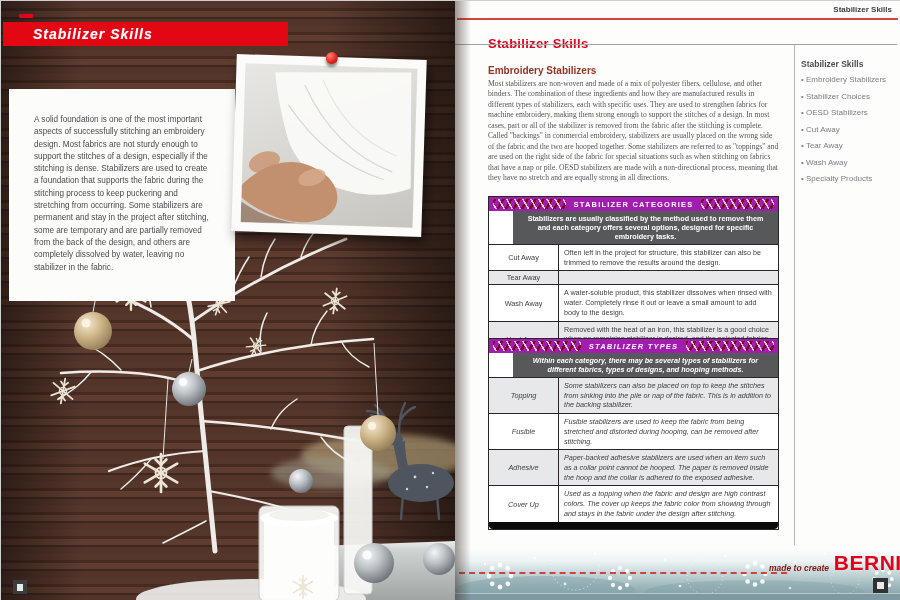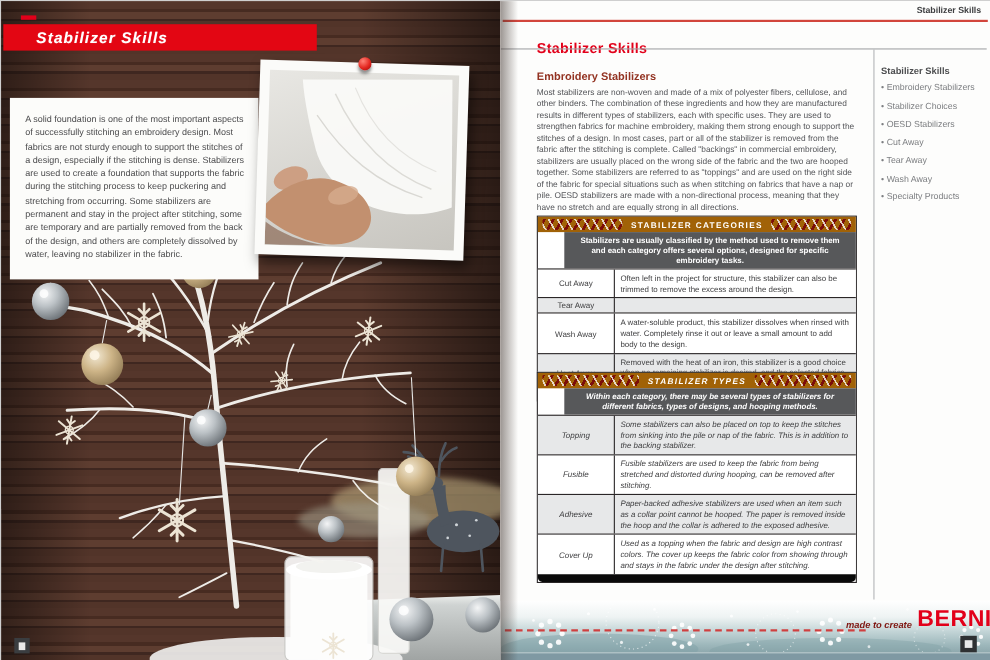--- a/index.html
+++ b/index.html
@@ -12,21 +12,21 @@
       repeating-linear-gradient(180deg,#55362b 0 7px,#472b21 7px 10px,#5e3d30 10px 16px,#3f2720 16px 18px,#523429 18px 24px);
   }
   #left-scene{position:absolute;left:0;top:0;z-index:1;}
   .red-mark{position:absolute;left:18px;top:13px;width:14px;height:4px;background:#e2001a;z-index:3;}
   #left-banner{position:absolute;left:2px;top:21px;width:285px;height:24px;background:#e30613;z-index:3;
     display:flex;align-items:center;}
   #left-banner .script{color:#fff;font-style:italic;font-weight:bold;font-size:14px;letter-spacing:1px;
     padding-left:30px;text-shadow:0 0 1px rgba(255,255,255,.4);}
   #intro-box{position:absolute;left:8px;top:88px;width:226px;box-sizing:border-box;background:#fcfcfa;
     padding:14px 13px 16px 14px;z-index:3;}
-  #intro-box p{margin:0;font-size:8.2px;line-height:1.5;color:#4c4c4e;}
+  #intro-box p{margin:11px;font-size:8.2px;line-height:1.5;color:#4c4c4e;}
 
   
   #polaroid{position:absolute;left:233px;top:56px;width:190px;height:177px;background:#fbfbf9;z-index:4;
     transform:rotate(1.8deg);box-shadow:4px 7px 12px rgba(0,0,0,.5);box-sizing:border-box;padding:9px;}
   #polaroid .photo{width:100%;height:100%;overflow:hidden;background:linear-gradient(160deg,#e8e7e3,#c7c5bf);}
   #pin{position:absolute;left:50%;top:-5px;width:12px;height:12px;margin-left:-6px;border-radius:50%;
     background:radial-gradient(circle at 35% 30%, #ff8276, #e3261f 55%, #8f0f0e);
     box-shadow:0 3px 3px rgba(0,0,0,.45);}
   #left-badge{position:absolute;left:12px;top:579px;width:14px;height:14px;background:#3a3d40;z-index:5;
     display:flex;align-items:center;justify-content:center;}
@@ -36,26 +36,26 @@
   #right-page{position:absolute;left:454px;top:0;width:446px;height:600px;background:#fdfdfc;overflow:hidden;}
   #gutter{position:absolute;left:0;top:0;width:16px;height:600px;
     background:linear-gradient(90deg, rgba(60,48,42,.5), rgba(60,48,42,0));z-index:2;}
   #corner-label{position:absolute;right:9px;top:4px;font-size:8px;font-weight:bold;color:#3f4042;}
   #top-red-rule{position:absolute;left:2px;right:3px;top:17px;height:2px;background:#d2453c;}
   #page-title{position:absolute;left:33px;top:26px;font-size:13px;font-weight:bold;color:#e2001a;letter-spacing:.3px;}
   #gray-rule{position:absolute;left:0;right:4px;top:43px;height:1px;background:#a2a4a6;}
 
   #main-col{position:absolute;left:33px;top:64px;width:292px;}
   #section-heading{font-size:10px;font-weight:bold;color:#933322;margin:0 0 3px 0;}
-  #section-body{font-size:7.6px;line-height:1.38;color:#55565a;margin:0;}
+  #section-body{font-size:7.6px;line-height:1.38;color:#55565a;margin:0;font-family:Liberation Serif, serif;}
 
   .ztable{position:absolute;left:33px;width:291px;border:1px solid #2a2627;box-sizing:border-box;background:#fff;}
   #table-1{top:195px;}
   #table-2{top:337px;font-style:italic;}
-  .ztable-head{height:14px;background:#a16207;display:flex;align-items:center;}
+  .ztable-head{height:14px;background:#a21caf;display:flex;align-items:center;}
   .ztable-head .ttl{color:#fff;font-size:7.5px;font-weight:bold;letter-spacing:1.2px;white-space:nowrap;padding:0 4px;}
   .zig{flex:1;height:10px;margin:0 4px;opacity:.95;border-radius:1px;
     background:
       repeating-linear-gradient(60deg, transparent 0 2px, rgba(255,255,255,.8) 2px 3.5px, transparent 3.5px 7px),
       repeating-linear-gradient(-60deg, transparent 0 2px, rgba(120,4,10,.95) 2px 4.5px, transparent 4.5px 7px);}
   .ztable-sub{background:#57585a;color:#fff;font-size:7.2px;font-weight:bold;text-align:center;
     line-height:1.25;padding:3px 8px;margin-left:24px;}
   .trow{display:flex;border-top:1px solid #2a2627;background:#fff;}
   .trow.alt{background:#e7e8e9;}
   .tlabel{width:70px;flex:0 0 70px;border-right:1px solid #2a2627;display:flex;align-items:center;
@@ -267,21 +267,21 @@
 
     <div class="ztable" id="table-1">
       <div class="ztable-head">
         <div class="zig"></div>
         <span class="ttl">STABILIZER CATEGORIES</span>
         <div class="zig"></div>
       </div>
       <div class="ztable-sub">Stabilizers are usually classified by the method used to remove them and each category offers several options, designed for specific embroidery tasks.</div>
       <div class="trow">
         <div class="tlabel">Cut Away</div>
-        <div class="tdesc">Often left in the project for structure, this stabilizer can also be trimmed to remove the excess around the design.</div>
+        <div class="tdesc">Often left in the project for structure, this stabilizer can also be trimmed to remove the results around the design.</div>
       </div>
       <div class="trow alt">
         <div class="tlabel">Tear Away</div>
       </div>
       <div class="trow">
         <div class="tlabel">Wash Away</div>
         <div class="tdesc">A water-soluble product, this stabilizer dissolves when rinsed with water. Completely rinse it out or leave a small amount to add body to the design.</div>
       </div>
       <div class="trow alt">
         <div class="tlabel">Heat Away</div>

